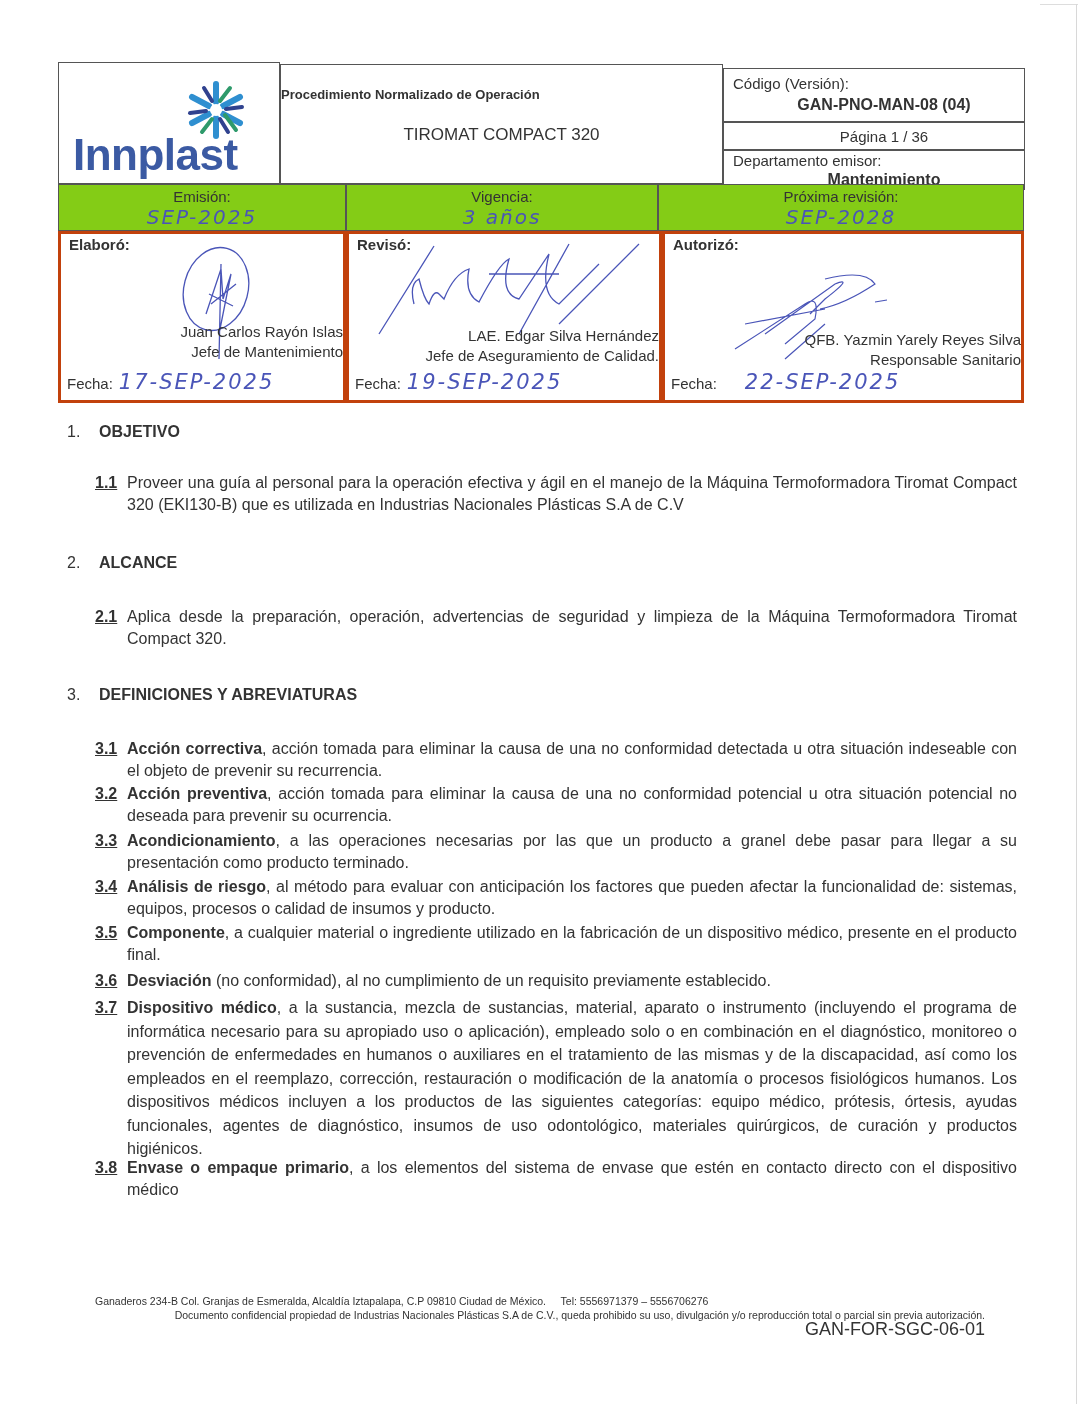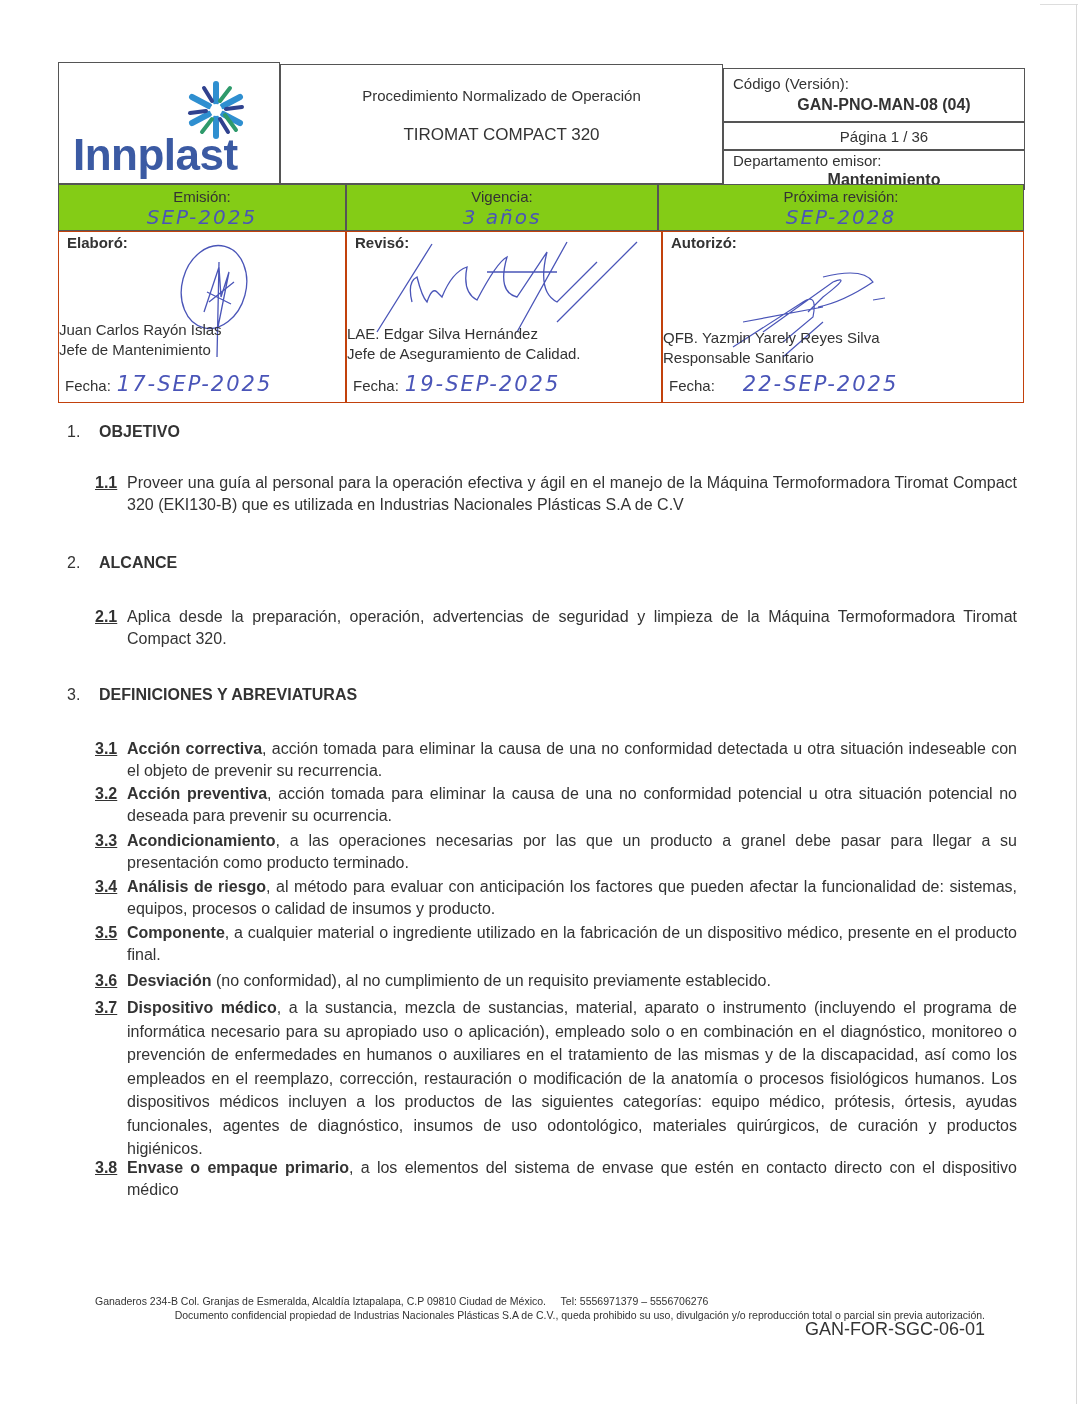--- a/index.html
+++ b/index.html
@@ -15,42 +15,42 @@
     .code-cell { left: 723px; top: 68px; width: 302px; height: 54px; }
     .page-cell { left: 723px; top: 122px; width: 302px; height: 28px; }
     .dept-cell { left: 723px; top: 150px; width: 302px; height: 40px; }
 
     .logo-word {
       position: absolute; left: 14px; top: 70px; font-size: 44px; font-weight: bold;
       color: #3b5aa3; letter-spacing: -0.5px; line-height: 44px;
     }
     .logo-mark { position: absolute; left: 122px; top: 18px; width: 70px; height: 58px; }
 
-    .title-main { position: absolute; left: 0; right: 0; top: 22px; text-align: center; font-size: 15px; font-weight: normal; color: #333; }
+    .title-main { position: absolute; left: 0; right: 0; top: 22px; font-size: 13px; font-weight: bold; color: #333; }
     .title-sub { position: absolute; left: 0; right: 0; top: 58px; text-align: center; font-size: 17px; color: #333; line-height: 23px; }
 
     .code-label { position: absolute; left: 9px; top: 6px; font-size: 15px; color: #333; }
     .code-val { position: absolute; left: 0; right: 0; top: 27px; text-align: center; font-size: 16px; font-weight: bold; color: #333; padding-left: 20px; }
     .page-val { position: absolute; left: 0; right: 0; top: 5px; text-align: center; font-size: 15px; color: #333; padding-left: 20px; }
     .dept-label { position: absolute; left: 9px; top: 1px; font-size: 15px; color: #333; }
     .dept-val { position: absolute; left: 0; right: 0; top: 20px; text-align: center; font-size: 16px; font-weight: bold; color: #333; padding-left: 20px; }
 
     .row2 { position: absolute; top: 184px; height: 47px; box-sizing: border-box; border: 1px solid #555; background: #84cc16; }
     .r2a { left: 58px; width: 288px; }
     .r2b { left: 346px; width: 312px; }
     .r2c { left: 658px; width: 366px; }
     .r2-label { position: absolute; left: 0; right: 0; top: 3px; text-align: center; font-size: 15px; color: #333; }
     .r2-hand { position: absolute; left: 0; right: 0; top: 20px; text-align: center; font-size: 20px; color: #4a55b8; font-family: "DejaVu Sans", sans-serif; font-style: italic; letter-spacing: 2px; }
 
-    .row3 { position: absolute; top: 231px; height: 172px; box-sizing: border-box; border: 1px solid #c2410c; background: #fff; }
+    .row3 { position: absolute; top: 231px; height: 172px; box-sizing: border-box; border: 3px solid #c2410c; background: #fff; }
     .r3a { left: 58px; width: 288px; }
     .r3b { left: 346px; width: 316px; }
     .r3c { left: 662px; width: 362px; }
     .r3-title { position: absolute; left: 8px; top: 2px; font-size: 15px; font-weight: bold; color: #333; }
-    .r3-name { position: absolute; left: 0; right: 0; text-align: left; font-size: 15px; color: #333; line-height: 20px; }
+    .r3-name { position: absolute; left: 0; right: 0; text-align: right; font-size: 15px; color: #333; line-height: 20px; }
     .r3-fecha { position: absolute; left: 6px; bottom: 6px; font-size: 15px; color: #333; }
     .r3-fecha .hand { font-size: 21px; color: #4a55b8; font-family: "DejaVu Sans", sans-serif; font-style: italic; letter-spacing: 2px; margin-left: 6px; }
     .sig { position: absolute; pointer-events: none; }
 
     
     .sec-h { position: absolute; font-size: 16px; font-weight: bold; color: #333; }
     .sec-h .num { display: inline-block; width: 32px; font-weight: normal; }
     .item { position: absolute; left: 95px; width: 922px; font-size: 16px; color: #333; line-height: 22px; text-align: justify; }
     .item .inum { position: absolute; left: 0; top: 0; font-weight: bold; text-decoration: underline; }
     .item .itext { display: block; margin-left: 32px; }

